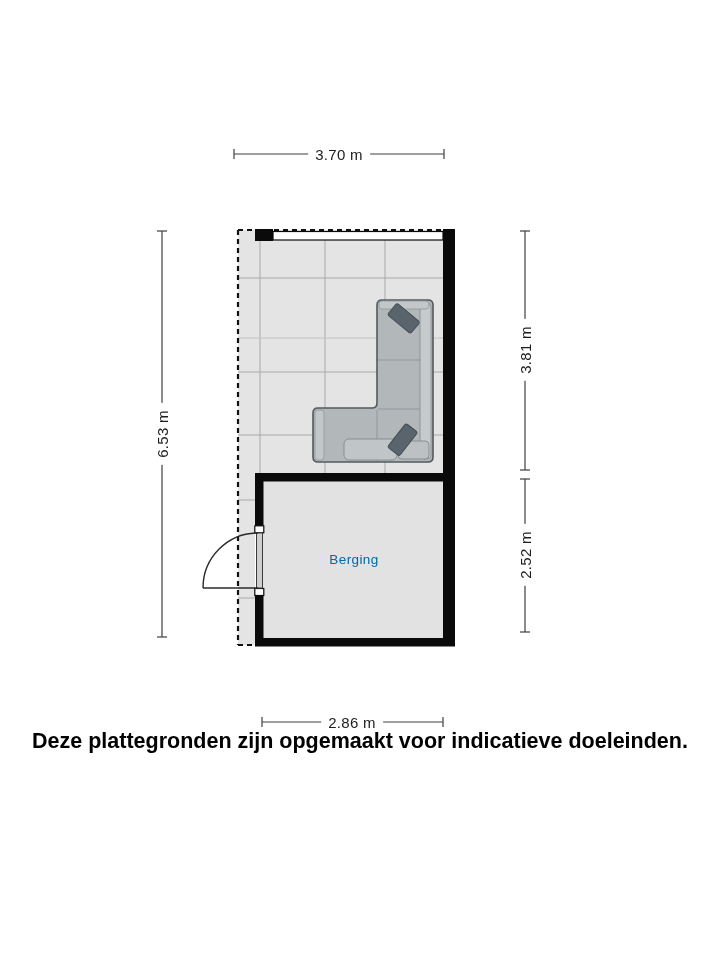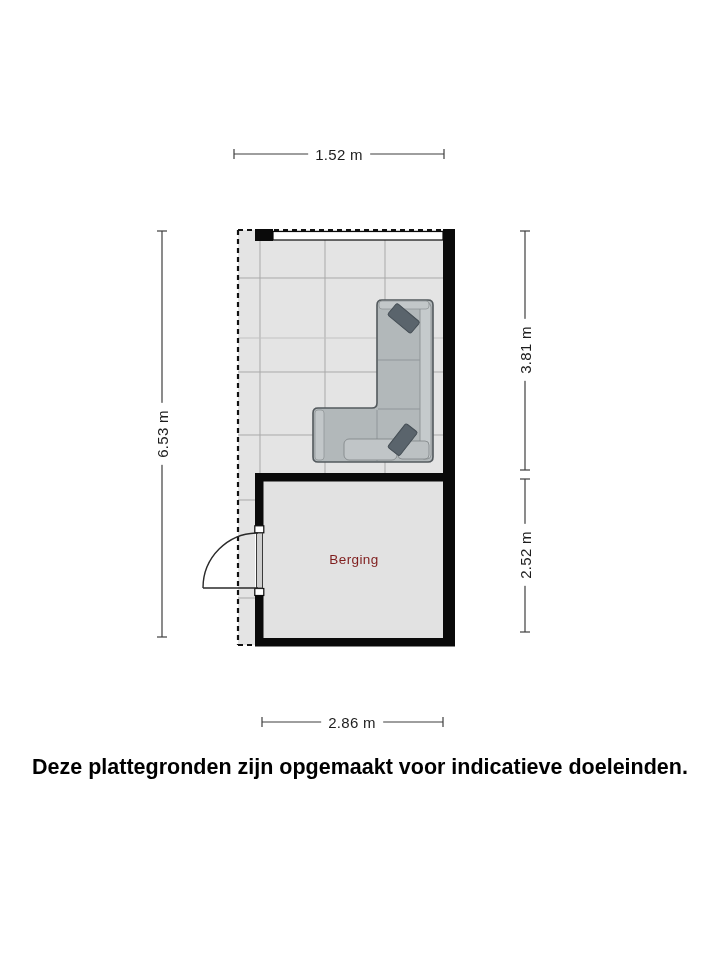--- a/index.html
+++ b/index.html
@@ -7,24 +7,24 @@
   .stage{position:relative;width:720px;height:960px;background:#fff;overflow:hidden;}
   .plan-svg{position:absolute;left:0;top:0;}
   .dim-label{
     position:absolute;transform:translate(-50%,-50%);
     background:#fff;padding:0 7px;font-size:15px;color:#1d1d1d;
     white-space:nowrap;letter-spacing:0.3px;
   }
   .dim-label.vert{transform:translate(-50%,-50%) rotate(-90deg);}
   .room-label{
     position:absolute;transform:translate(-50%,-50%);
-    font-size:13.5px;color:#7f1d1d;letter-spacing:0.4px;white-space:nowrap;
+    font-size:13.5px;color:#0369a1;letter-spacing:0.4px;white-space:nowrap;
   }
   .disclaimer{
-    position:absolute;left:0;top:754px;width:720px;text-align:center;
+    position:absolute;left:0;top:728px;width:720px;text-align:center;
     font-weight:bold;font-size:21.5px;line-height:27.5px;color:#000;
   }
 </style>
 </head>
 <body>
 
 <div class="stage">
 
   <svg class="plan-svg" width="720" height="960" viewBox="0 0 720 960">
 
@@ -114,21 +114,21 @@
       <line x1="525" y1="231" x2="525" y2="470"></line>
       <line x1="520" y1="231" x2="530" y2="231"></line>
       <line x1="520" y1="470" x2="530" y2="470"></line>
 
       <line x1="525" y1="479" x2="525" y2="632"></line>
       <line x1="520" y1="479" x2="530" y2="479"></line>
       <line x1="520" y1="632" x2="530" y2="632"></line>
     </g>
   </svg>
 
-  <div class="dim-label" style="left:339px;top:154px;">1.52 m</div>
+  <div class="dim-label" style="left:339px;top:154px;">3.70 m</div>
 
   <div class="dim-label vert" style="left:162px;top:434px;">6.53 m</div>
 
   <div class="dim-label vert" style="left:525px;top:350px;">3.81 m</div>
 
   <div class="dim-label vert" style="left:525px;top:555px;">2.52 m</div>
 
   <div class="dim-label" style="left:352px;top:722px;">2.86 m</div>
 
   <div class="room-label" style="left:354px;top:559px;">Berging</div>

